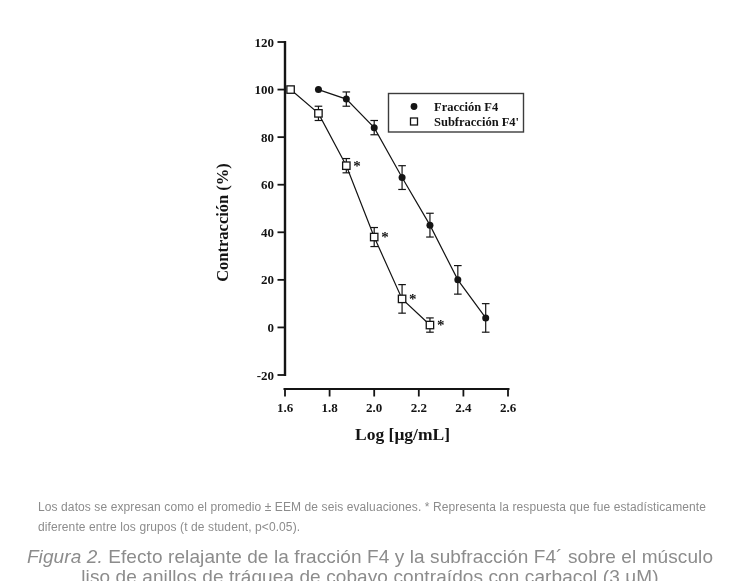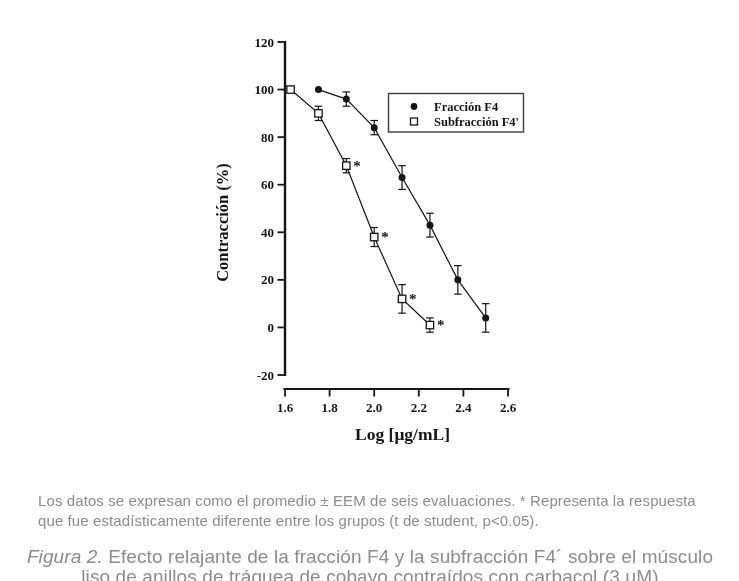--- a/index.html
+++ b/index.html
@@ -2,22 +2,22 @@
 <html style="--caption-gray: #8c8c8c;"><head>
 <meta charset="utf-8">
 <style>
   html,body { margin:0; padding:0; background:#ffffff; }
   body { width:739px; height:581px; font-family:"Liberation Sans", sans-serif; }
   .page { position:relative; width:739px; height:581px; overflow:hidden; background:#fff; }
   .chart-wrap { position:absolute; left:0; top:0; width:739px; height:460px; }
   #chart-svg { display:block; }
   #chart-svg text { font-family:"Liberation Serif", serif; font-weight:bold; fill:#141414; }
   .note {
-    position:absolute; left:38px; top:476px; width:672px;
-    font-size:15px; line-height:19.5px; color:var(--caption-gray,#8c8c8c);
+    position:absolute; left:38px; top:486px; width:672px;
+    font-size:12px; line-height:19.5px; color:var(--caption-gray,#8c8c8c);
     letter-spacing:0.1px;
   }
   .caption {
     position:absolute; left:24px; top:528px; width:692px; text-align:center;
     font-size:19px; line-height:19.5px; color:var(--caption-gray,#8c8c8c);
     letter-spacing:0.1px;
   }
   .caption .fig-label { font-style:italic; }
 </style>
 </head>

